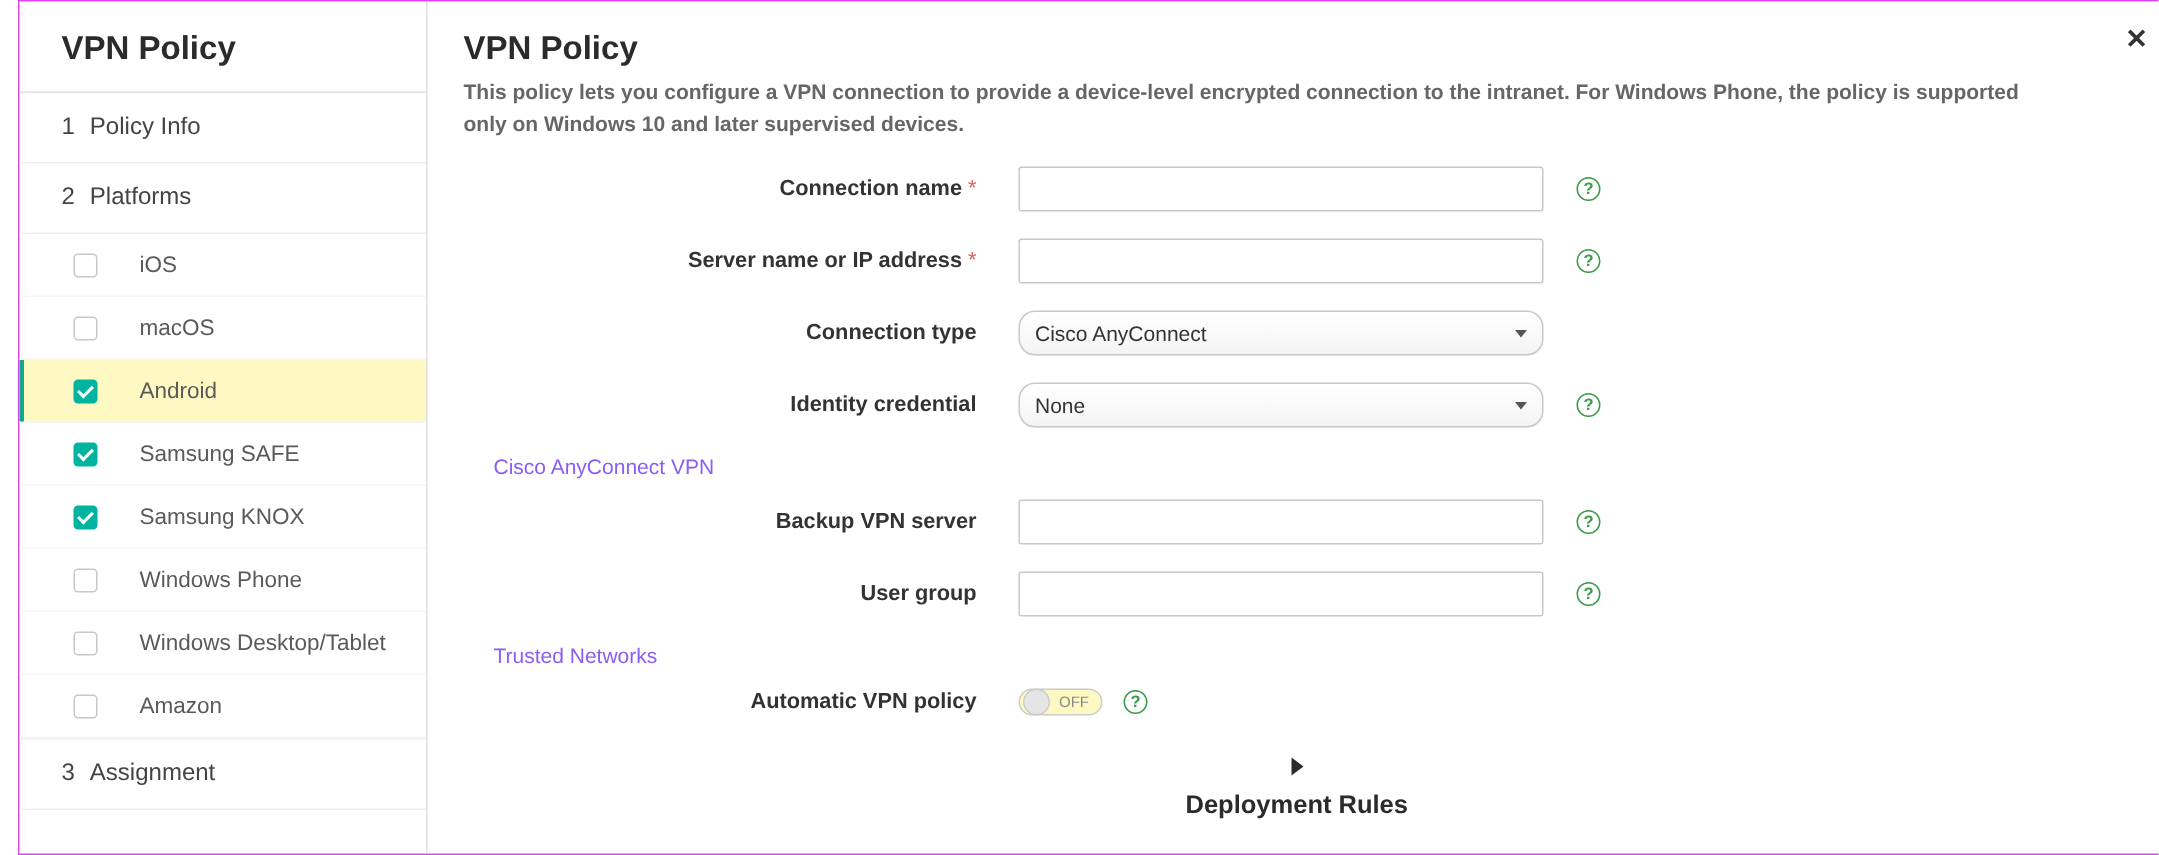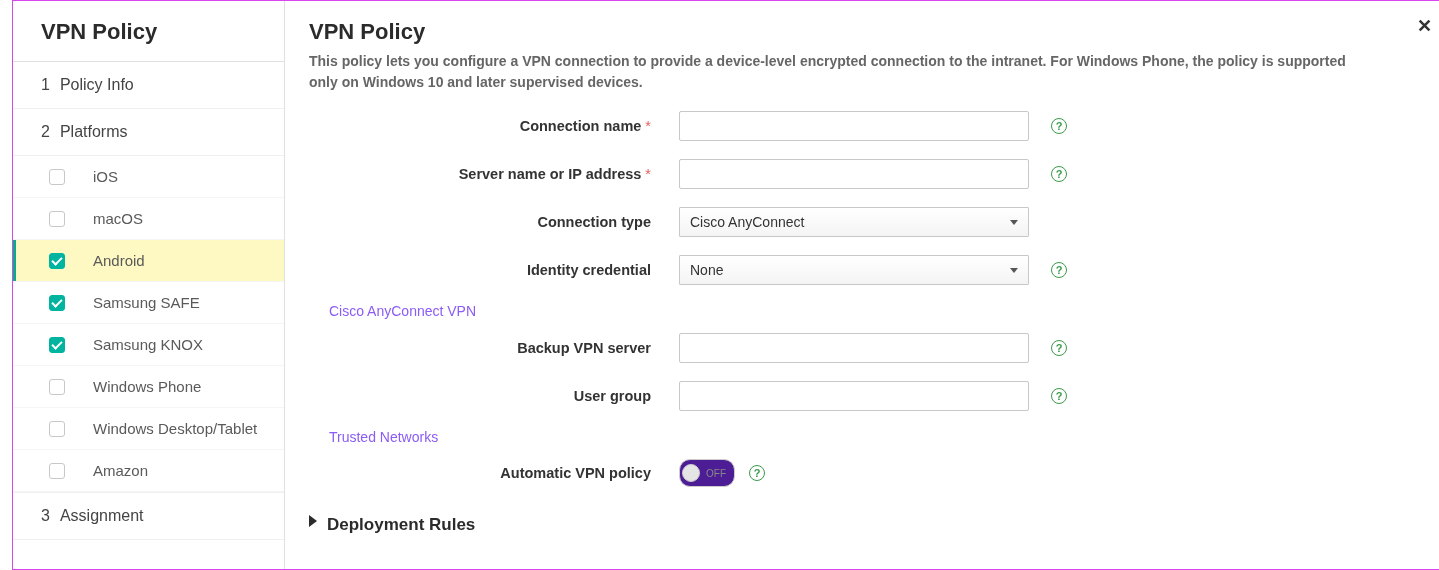--- a/index.html
+++ b/index.html
@@ -22,31 +22,31 @@
 
 .main { flex:1; padding: 18px 30px 16px 24px; overflow:auto; position:relative; }
 .close-btn { position:absolute; top:14px; right:18px; font-size:18px; font-weight:700; cursor:pointer; }
 .main-title { font-size:22px; font-weight:700; color:#2b2b2b; margin-bottom:6px; }
 .main-desc { font-size:14px; color:#666; line-height:1.5; max-width: 1060px; margin-bottom:18px;font-weight:bold; }
 
 .form-row { display:flex; align-items:center; margin-bottom:18px; }
 .form-label { width:370px; text-align:right; padding-right:28px; font-size:14.5px; font-weight:600; color:#333; }
 .req { color:#e06060; margin-left:4px; font-weight:400; }
 .form-control { width:350px; height:30px; border:1px solid #c8c8c8; border-radius:2px; background:#fff; padding:0 8px; font-size:14px; }
-.select { width:350px; height:30px; border:1px solid #c8c8c8; border-radius:1px; background:linear-gradient(#fff,#f4f4f4); display:flex; align-items:center; justify-content:space-between; padding:0 10px; font-size:14px; cursor:pointer; }
+.select { width:350px; height:30px; border:1px solid #c8c8c8; border-radius:11px; background:linear-gradient(#fff,#f4f4f4); display:flex; align-items:center; justify-content:space-between; padding:0 10px; font-size:14px; cursor:pointer; }
 .caret { width:0; height:0; border-left:4px solid transparent; border-right:4px solid transparent; border-top:5px solid #555; }
 .help-icon { width:16px; height:16px; border:1.5px solid #3a9b4a; border-radius:50%; color:#3a9b4a; font-size:11px; font-weight:700; display:flex; align-items:center; justify-content:center; margin-left:22px; cursor:pointer; }
 
 .section-label { font-size:14px; color:#8b5cf6; margin:6px 0 14px 20px; }
 
-.toggle { width:56px; height:28px; border:1px solid #ccc; border-radius:11px; background:#4c1d95; display:flex; align-items:center; position:relative; cursor:pointer; }
+.toggle { width:56px; height:18px; border:1px solid #ccc; border-radius:11px; background:#fef9c3; display:flex; align-items:center; position:relative; cursor:pointer; }
 .toggle-knob { width:18px; height:18px; border-radius:50%; background:#e5e5e5; border:1px solid #ccc; margin-left:2px; }
 .toggle-text { font-size:10px; color:#888; position:absolute; right:8px; }
 
-.rules-row { display:flex; gap:10px; margin-top:28px; cursor:pointer; }
+.rules-row { display:flex; align-items:center; gap:10px; margin-top:28px; cursor:pointer;flex-direction:column; }
 .triangle { width:0; height:0; border-top:6px solid transparent; border-bottom:6px solid transparent; border-left:8px solid #2b2b2b; }
 .rules-title { font-size:17px; font-weight:700; color:#2b2b2b; }
 </style>
 </head>
 <body>
 
 <div class="frame">
 
   <div class="sidebar">
     <div class="sidebar-title">VPN Policy</div>

